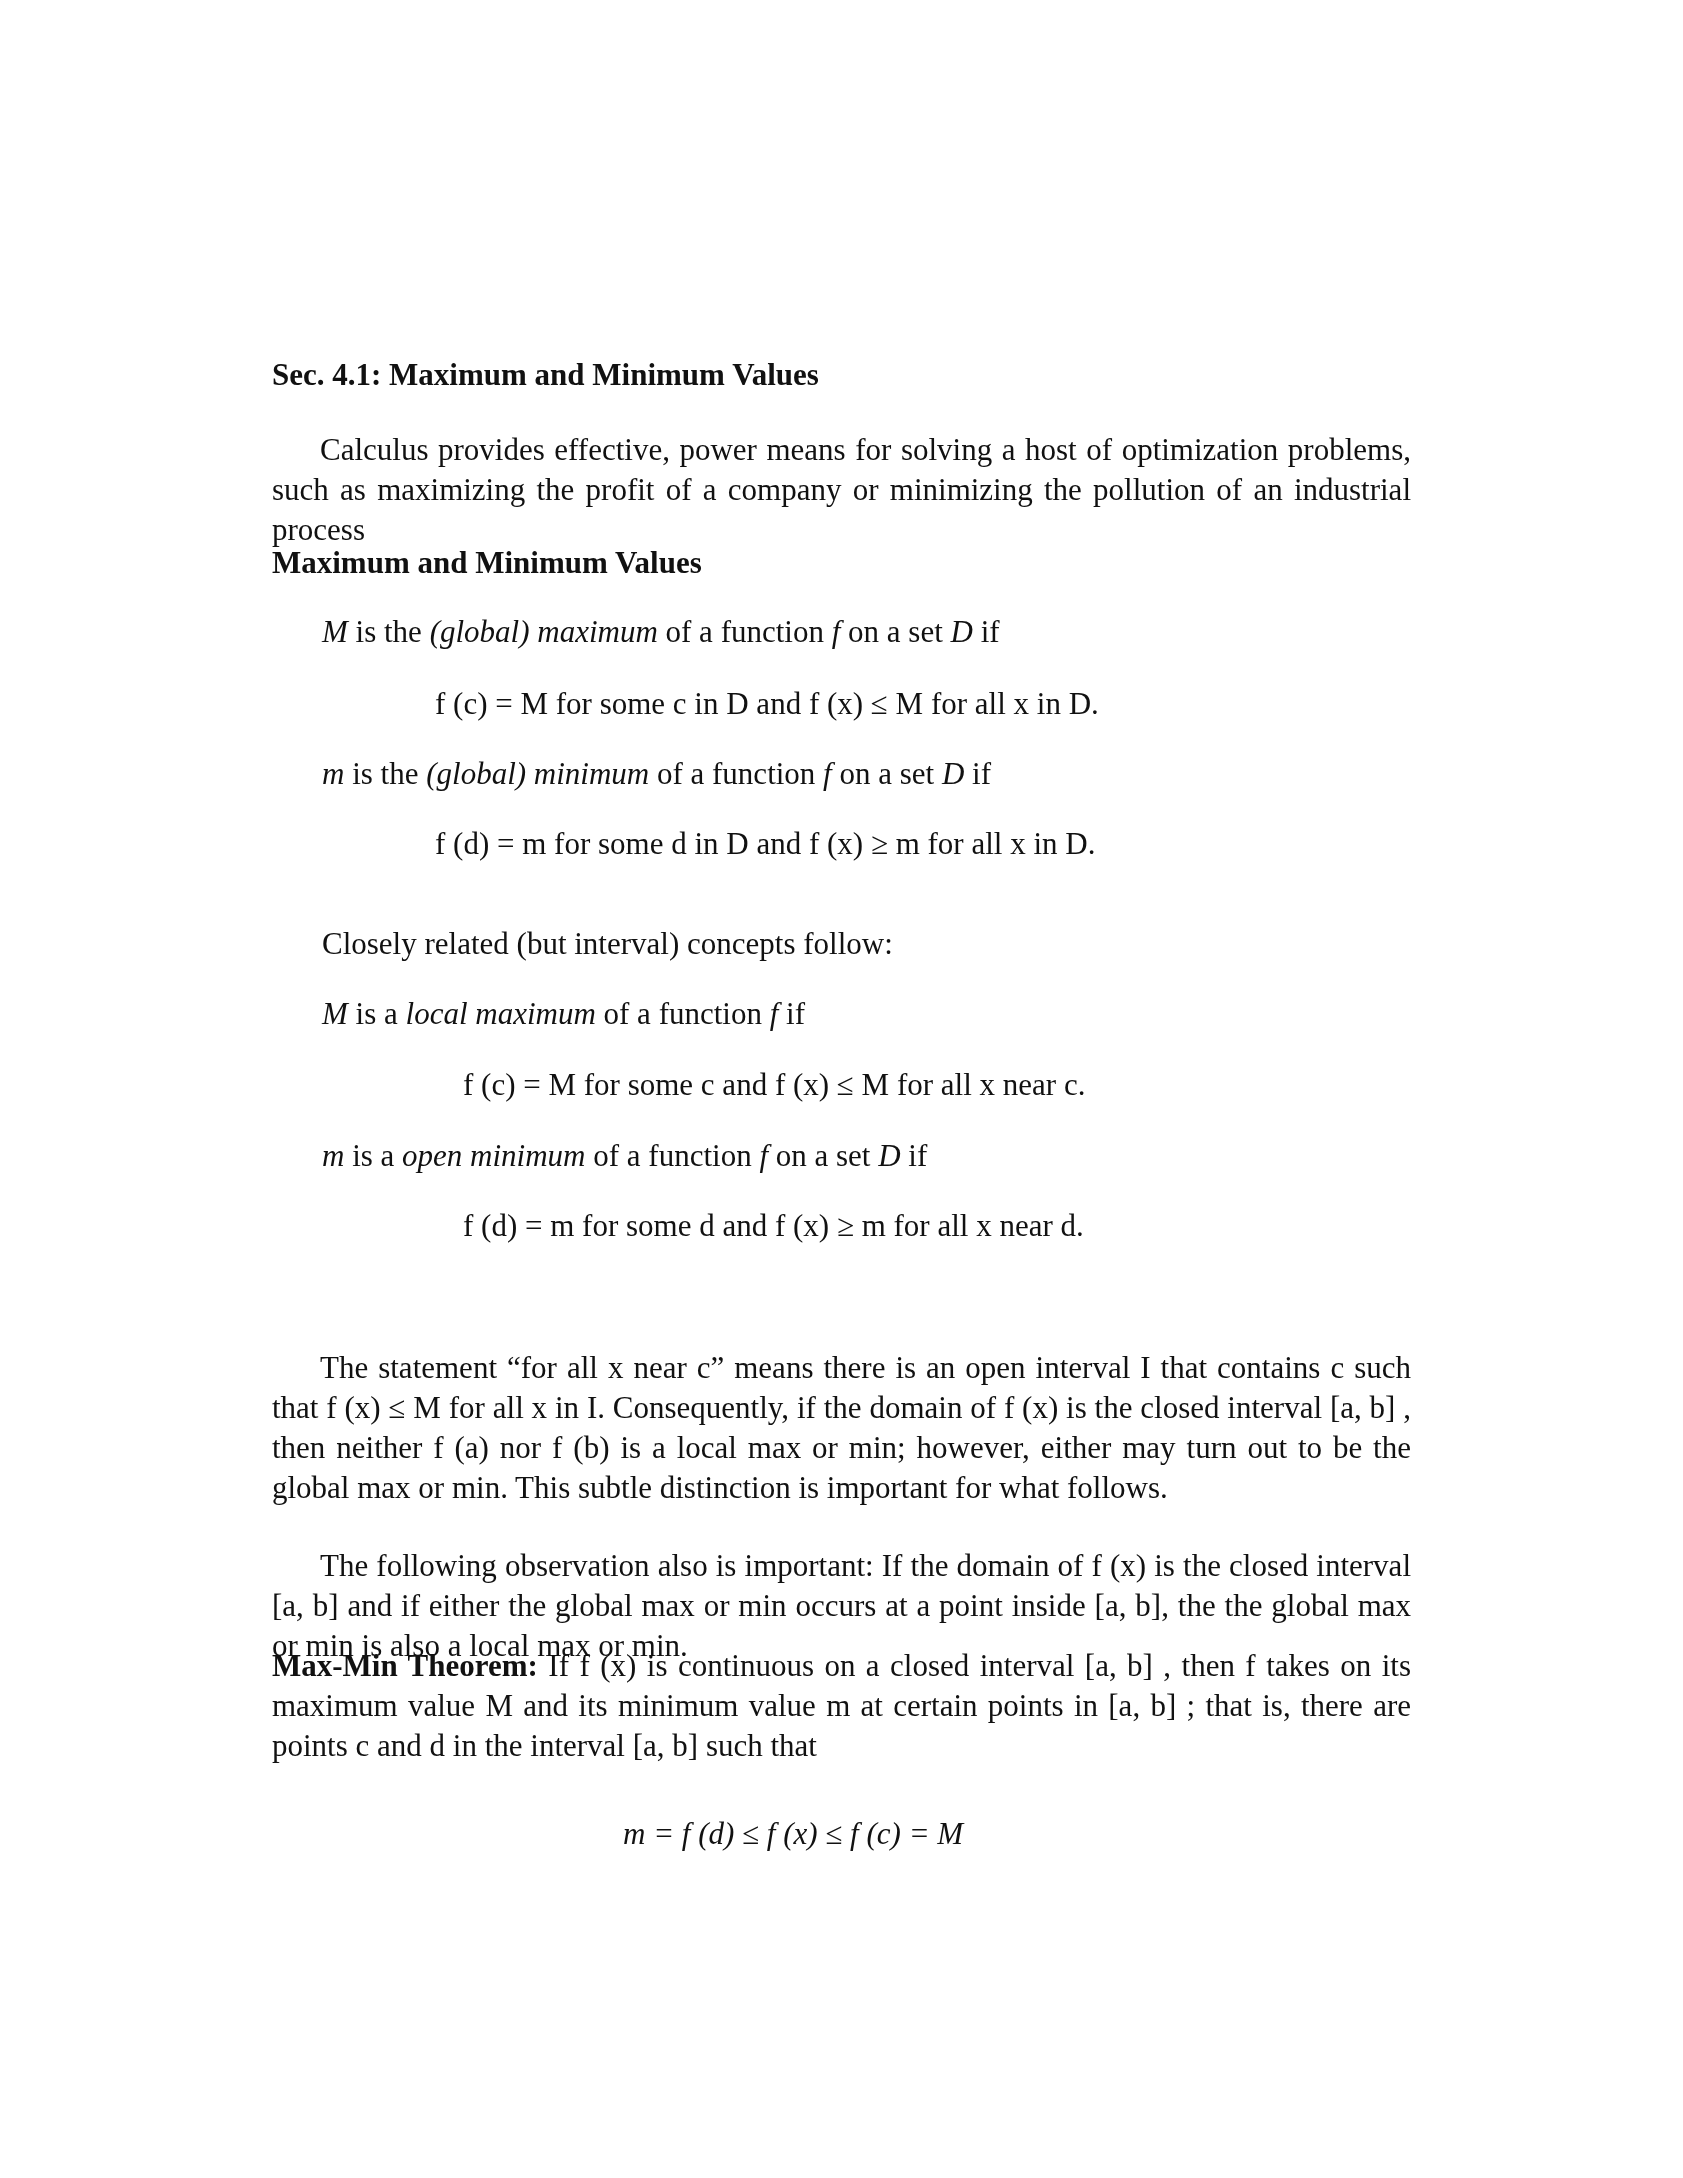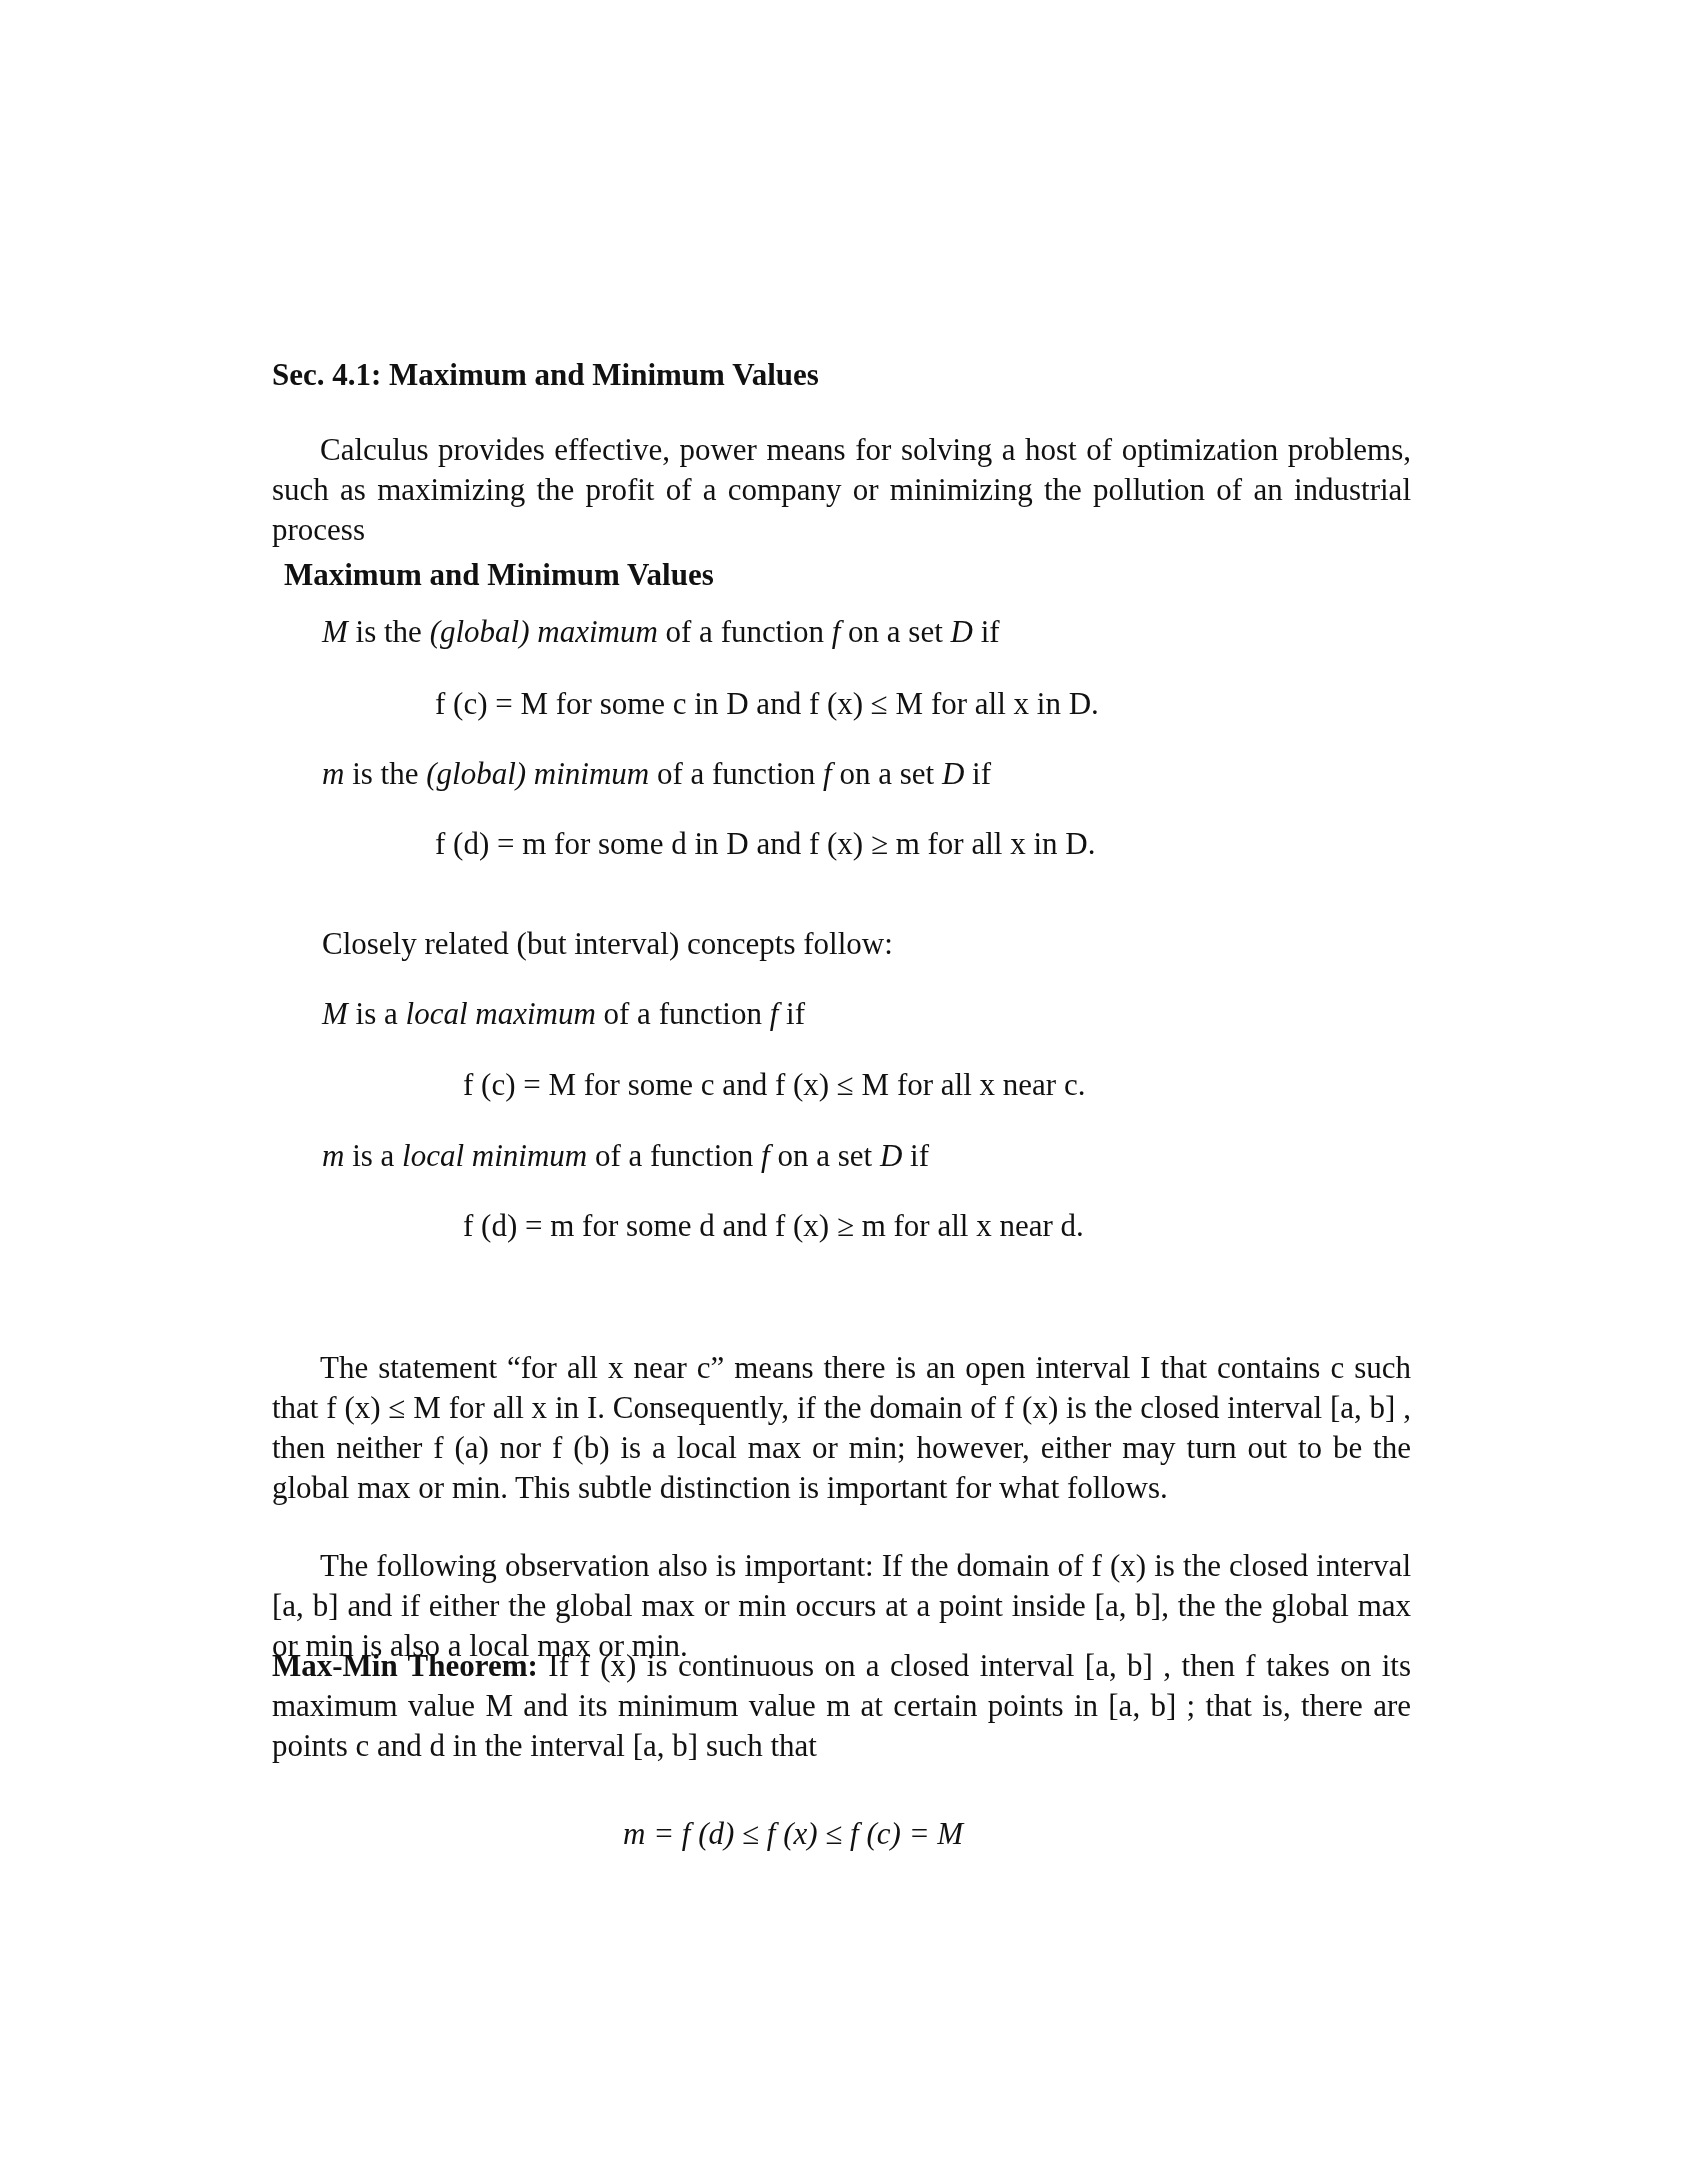--- a/index.html
+++ b/index.html
@@ -1,21 +1,21 @@
 <!DOCTYPE html>
 <html><head>
   <meta charset="utf-8">
   <style>
     html, body { margin: 0; padding: 0; background: #ffffff; }
     body { width: 1683px; height: 2178px; position: relative; overflow: hidden;
       font-family: "DejaVu Serif", "Liberation Serif", serif; color: #111; }
     .page { position: absolute; left: 272px; top: 347px; width: 1139px;
       font-family: "Liberation Serif", "DejaVu Serif", serif; font-size: 31px; line-height: 40px; }
     .sec-title { font-weight: bold; font-size: 31px; line-height: 40px; margin: 0; }
-    .sub-title { font-weight: bold; font-size: 31px; margin: 12px; position: absolute; top: 196px; left: 0; }
+    .sub-title { font-weight: bold; font-size: 31px; margin: 0; position: absolute; top: 196px; left: 0; }
     .para { text-align: justify; margin: 0; }
     .indent { text-indent: 48px; margin-top: 43px; }
     .abs { position: absolute; white-space: nowrap; }
     i, .m { font-style: italic; }
     b.inline { font-weight: bold; }
   </style>
 </head>
 <body>
 
 <div class="page">
@@ -37,21 +37,21 @@
   <div class="abs" style="top:477px; left:163px;">f (d) = m for some d in D and f (x) ≥ m for all x in D.</div>
 
   <div class="abs" style="top:577px; left:50px;">Closely related (but interval) concepts follow:</div>
 
   <div class="abs" style="top:647px; left:50px;">
     <span class="m">M</span><span> is a </span><i>local maximum</i><span> of a function </span><span class="m">f</span><span> if</span>
   </div>
   <div class="abs" style="top:718px; left:191px;">f (c) = M for some c and f (x) ≤ M for all x near c.</div>
 
   <div class="abs" style="top:789px; left:50px;">
-    <span class="m">m</span><span> is a </span><i>local minimum</i><span> of a function </span><span class="m">f</span><span> on a set </span><span class="m">D</span><span> if</span>
+    <span class="m">m</span><span> is a </span><i>open minimum</i><span> of a function </span><span class="m">f</span><span> on a set </span><span class="m">D</span><span> if</span>
   </div>
   <div class="abs" style="top:859px; left:191px;">f (d) = m for some d and f (x) ≥ m for all x near d.</div>
 
   <p class="para indent abs" style="top:958px; left:0; width:1139px; white-space:normal;">The statement “for all x near c” means there is an open interval I that contains c such that f (x) ≤ M for all x in I. Consequently, if the domain of f (x) is the closed interval [a, b] , then neither f (a) nor f (b) is a local max or min; however, either may turn out to be the global max or min.  This subtle distinction is important for what follows.</p>
   <p class="para indent abs" style="top:1156px; left:0; width:1139px; white-space:normal;">The following observation also is important: If the domain of f (x) is the closed interval [a, b] and if either the global max or min occurs at a point inside [a, b], the the global max or min is also a local max or min.</p>
 
   <p class="para abs" style="top:1299px; left:0; width:1139px; white-space:normal;"><b class="inline">Max-Min Theorem:</b><span> If f (x) is continuous on a closed interval [a, b] , then f takes on its maximum value M and its minimum value m at certain points in [a, b] ; that is, there are points c and d in the interval [a, b] such that</span></p>
 
   <div class="abs m" style="top:1467px; left:351px;">m = f (d) ≤ f (x) ≤ f (c) = M</div>
 

